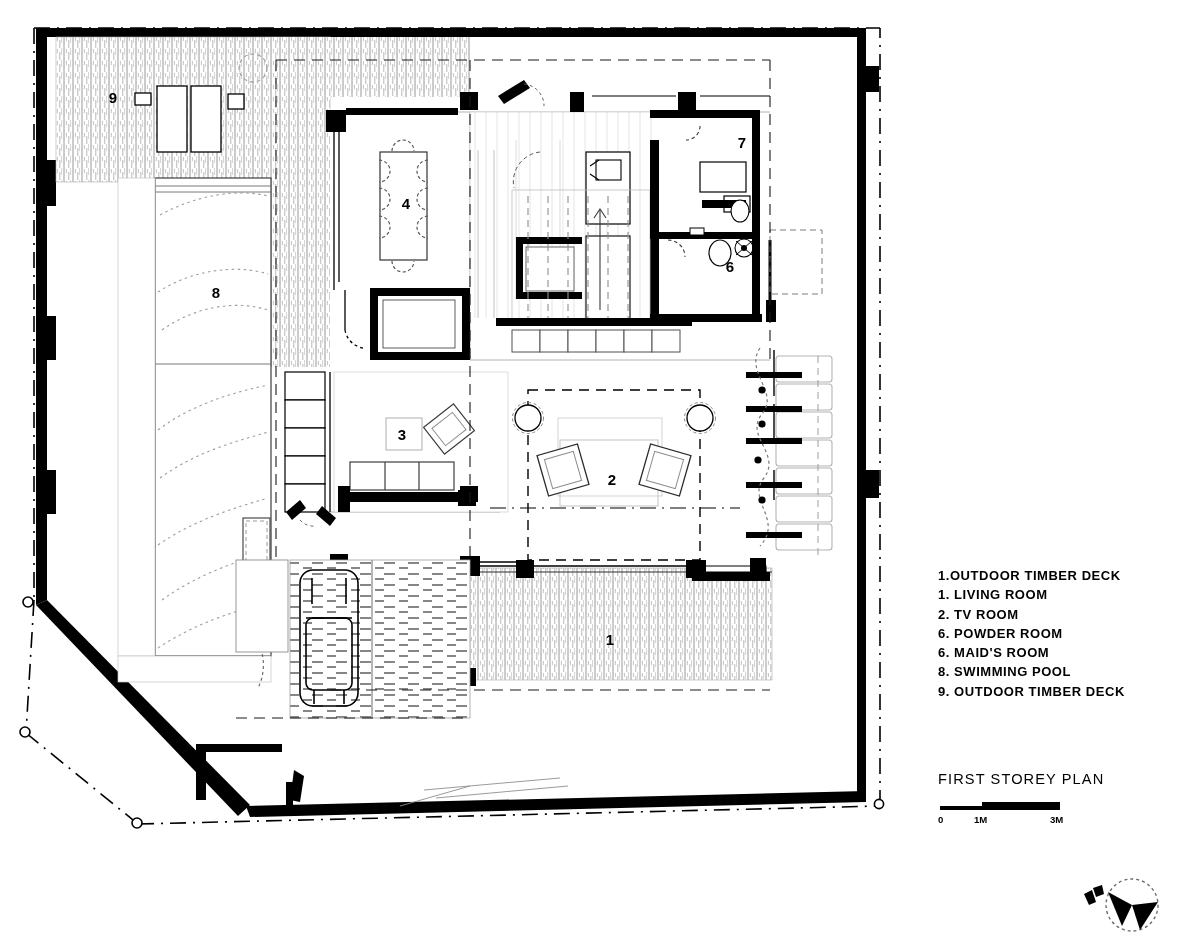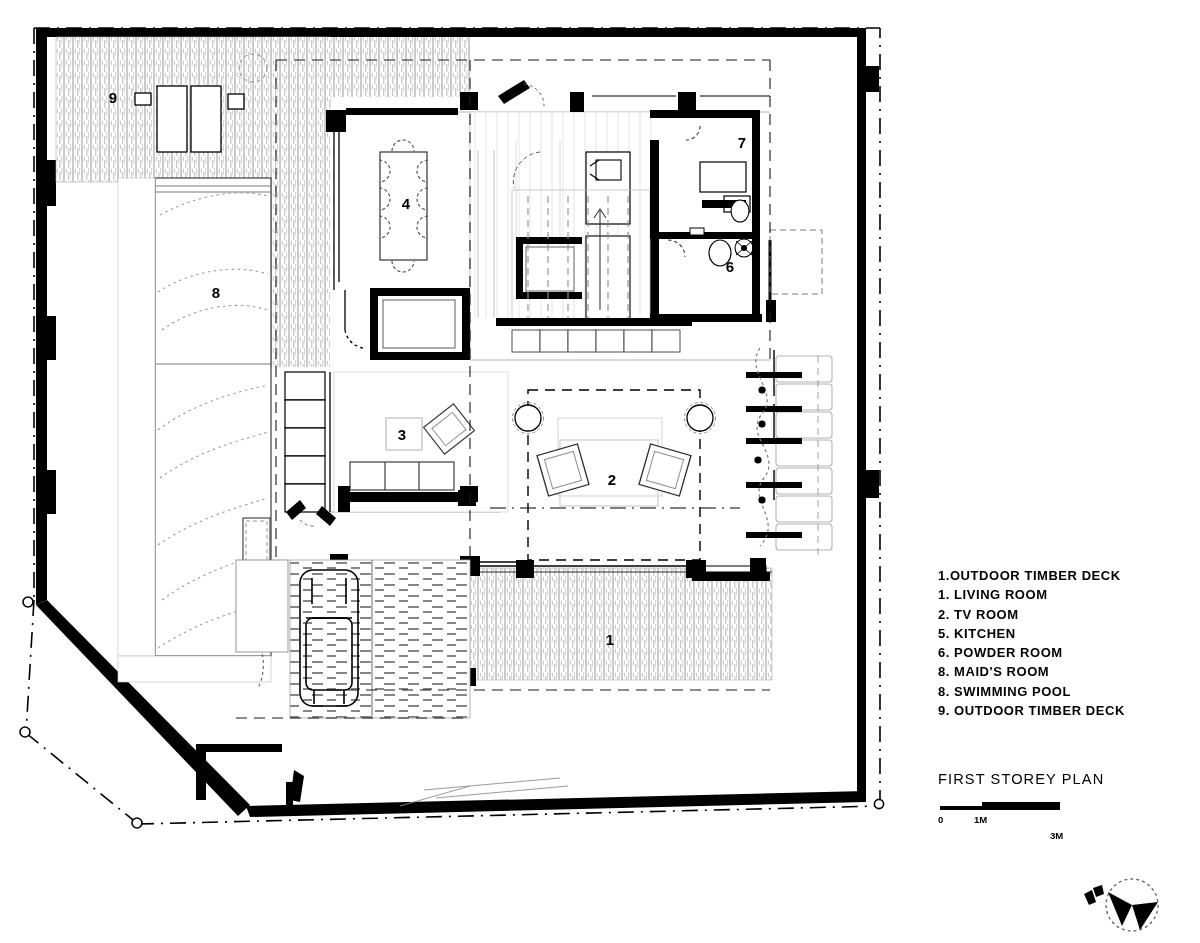--- a/index.html
+++ b/index.html
@@ -477,37 +477,36 @@
       <text x="216" y="298">8</text>
       <text x="113" y="103">9</text>
     </g>
   </svg>
   </div>
 
   <div id="legend">
     <div class="legend-row">1.OUTDOOR TIMBER DECK</div>
     <div class="legend-row">1. LIVING ROOM</div>
     <div class="legend-row">2. TV ROOM</div>
-    <div class="legend-row">5. KITCHEN</div>
     <div class="legend-row">6. POWDER ROOM</div>
-    <div class="legend-row">8. MAID'S ROOM</div>
+    <div class="legend-row">6. MAID'S ROOM</div>
     <div class="legend-row">8. SWIMMING POOL</div>
     <div class="legend-row">9. OUTDOOR TIMBER DECK</div>
   </div>
 
   <div id="plan-title">FIRST STOREY PLAN</div>
 
   <div id="scalebar">
     <svg width="150" height="32" viewBox="0 0 150 32" xmlns="http://www.w3.org/2000/svg">
       <rect x="2" y="8" width="42" height="4" fill="#000"></rect>
       <rect x="44" y="4" width="78" height="8" fill="#000"></rect>
     </svg>
     <span class="sb-lbl" style="left:0px;top:16px;">0</span>
     <span class="sb-lbl" style="left:36px;top:16px;">1M</span>
-    <span class="sb-lbl" style="left:112px;top:16px;margin-top:16px;">3M</span>
+    <span class="sb-lbl" style="left:112px;top:16px;">3M</span>
   </div>
 
   <div id="compass">
     <svg width="120" height="66" viewBox="0 0 120 66" xmlns="http://www.w3.org/2000/svg">
       <circle cx="70" cy="33" r="26" fill="none" stroke="#6b6b6b" stroke-width="1.4" stroke-dasharray="3 3"></circle>
       <polygon points="70,33 96,30 78,58" fill="#000"></polygon>
       <polygon points="70,33 46,20 60,54" fill="#000"></polygon>
       <g fill="#000">
         <polygon points="22,22 30,18 34,30 27,33"></polygon>
         <polygon points="31,16 40,13 42,22 34,25"></polygon>

